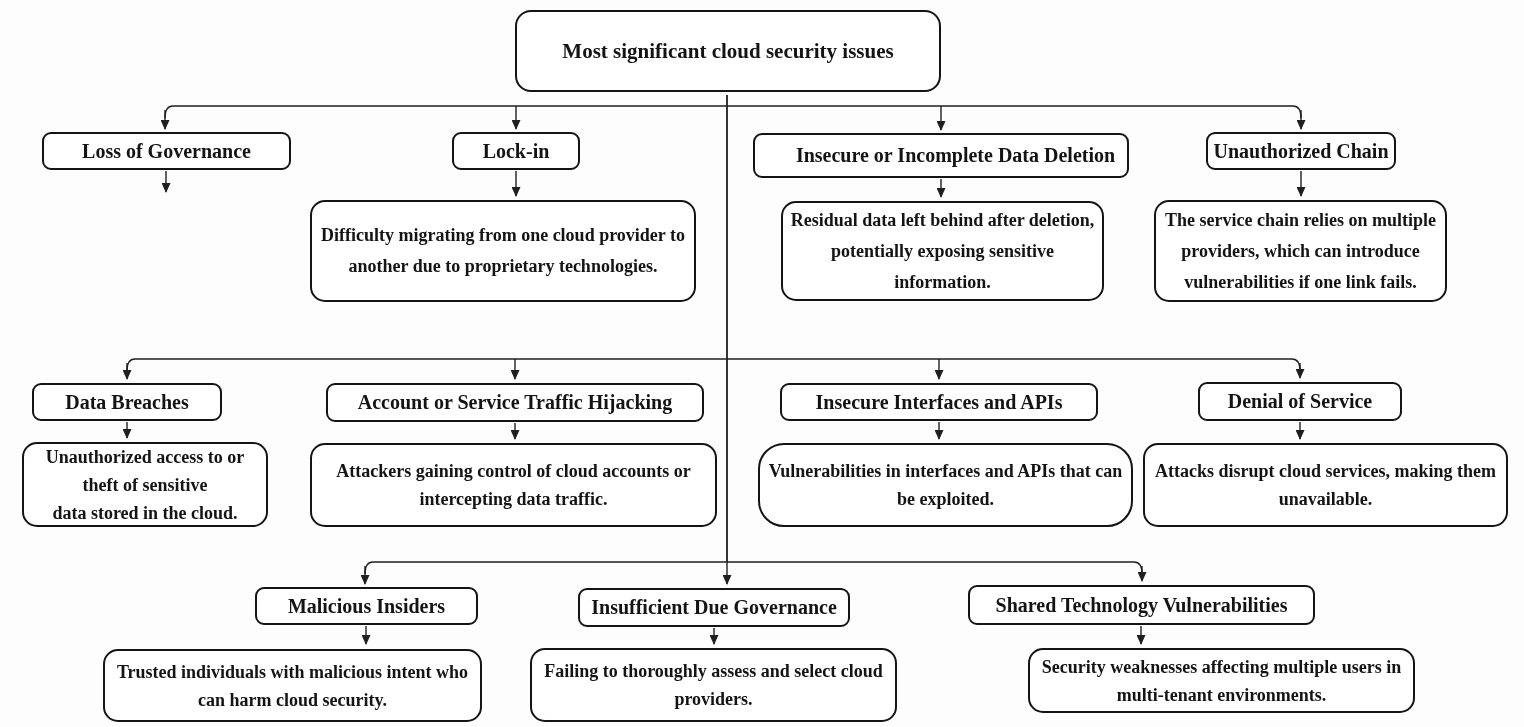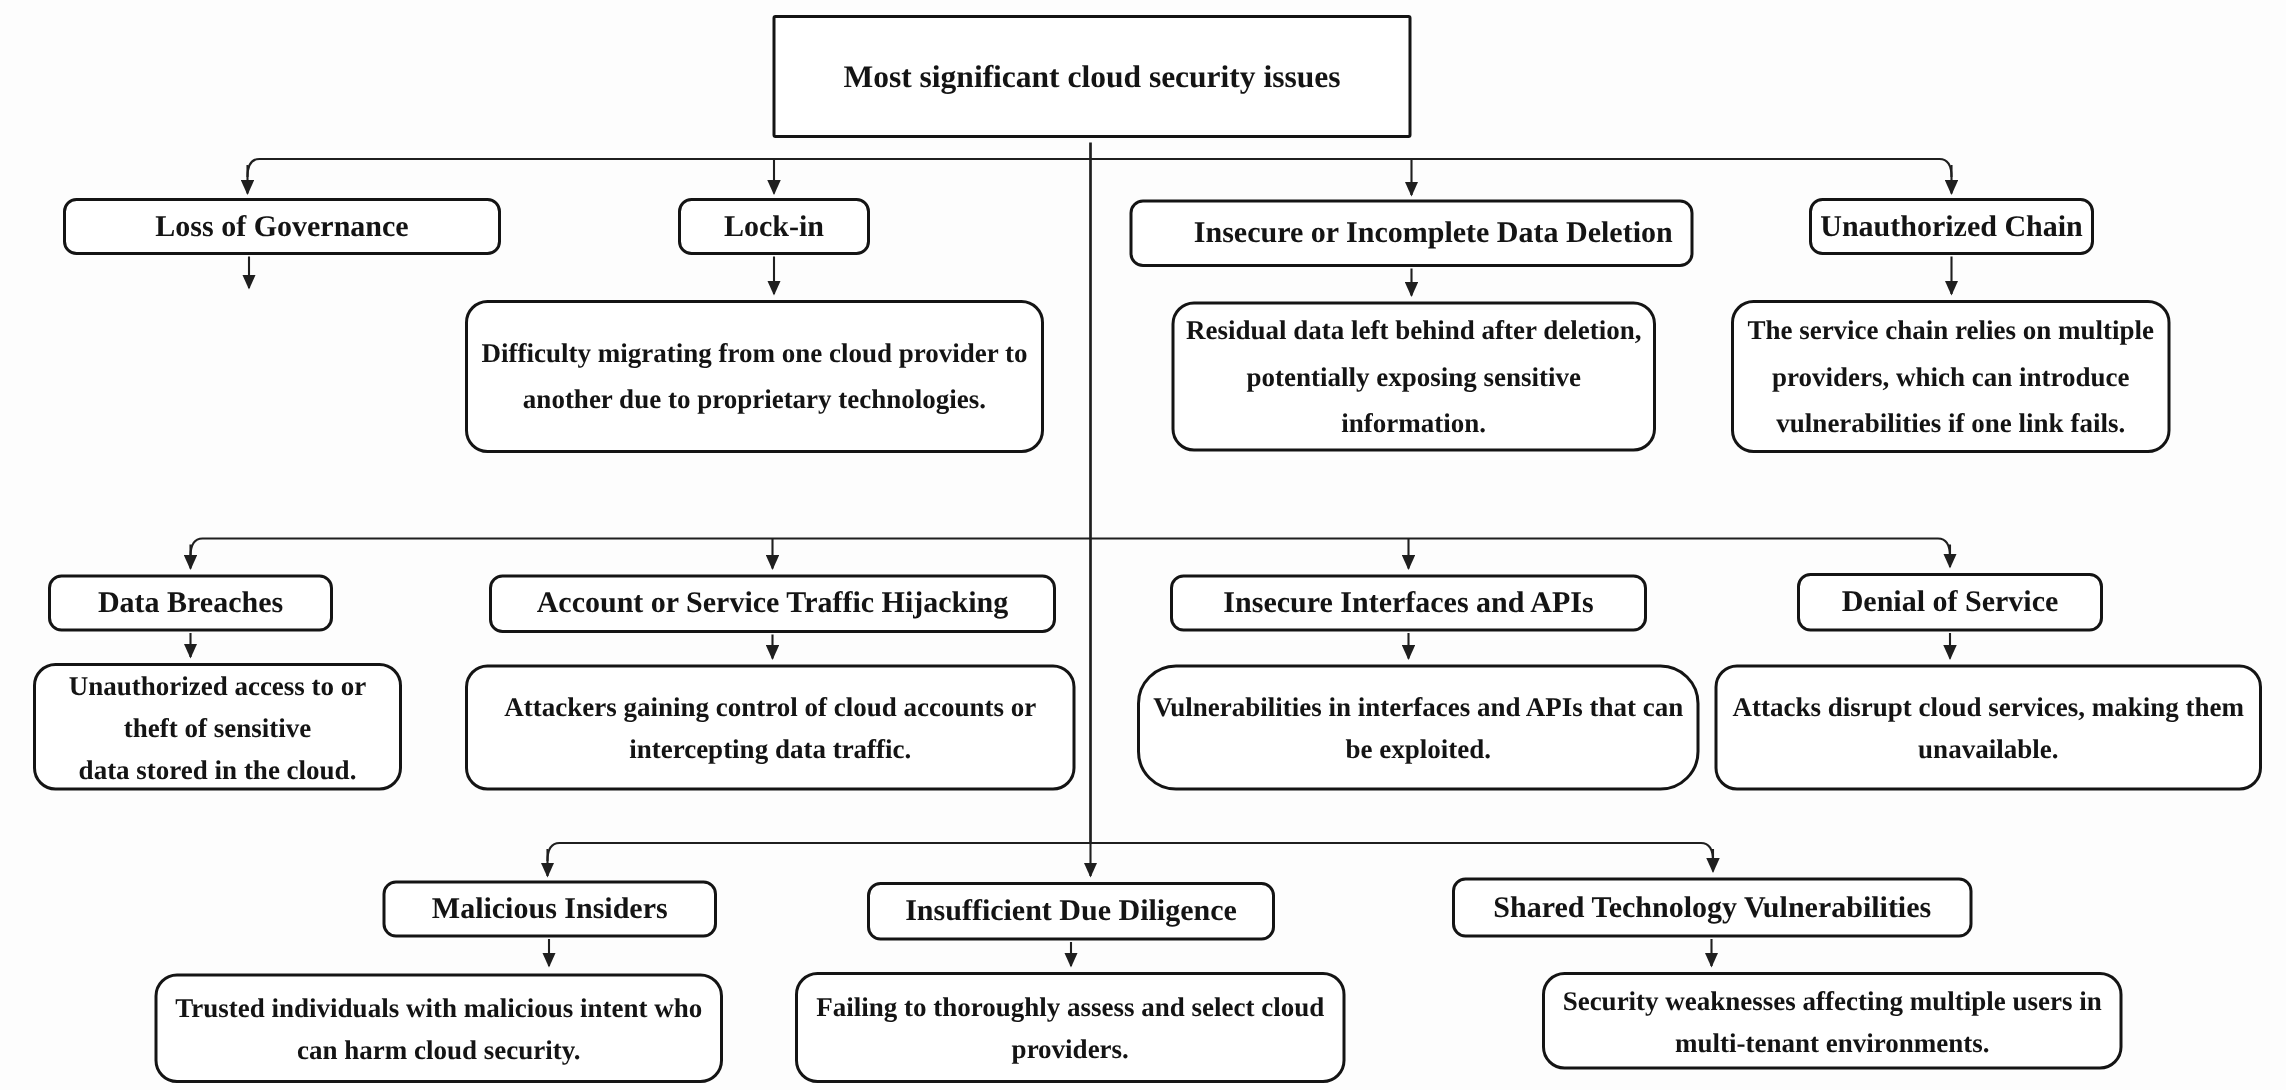--- a/index.html
+++ b/index.html
@@ -15,21 +15,21 @@
     position:absolute;
     box-sizing:border-box;
     display:flex;align-items:center;justify-content:center;
     text-align:center;
     font-weight:700;
     color:var(--text,#141414);
     background:#fff;
     border:2.5px solid var(--border,#141414);
   }
   .root{
-    border-radius:2px;
+    border-radius:16px;
     font-size:21px;
   }
   .t{
     border-radius:9px;
     font-size:20px;
     white-space:pre;
   }
   .d{
     border-radius:15px;
     font-size:18px;
@@ -83,21 +83,21 @@
     <path class="line" marker-end="url(#arw)" d="M939,422 V439"></path>
     <path class="line" marker-end="url(#arw)" d="M1300,422 V439"></path>
 
     <path class="line" marker-end="url(#arw)" d="M366,626 V644"></path>
     <path class="line" marker-end="url(#arw)" d="M714,628 V644"></path>
     <path class="line" marker-end="url(#arw)" d="M1141,626 V644"></path>
   </svg>
 
   <div class="box root" style="left:515px;top:10px;width:426px;height:82px;">Most significant cloud security issues</div>
 
-  <div class="box t" style="left:42px;top:132px;width:292px;height:38px;">Loss of Governance</div>
+  <div class="box t" style="left:42px;top:132px;width:249px;height:38px;">Loss of Governance</div>
 
   <div class="box t" style="left:452px;top:132px;width:128px;height:38px;">Lock-in</div>
   <div class="box d lh31" style="left:310px;top:200px;width:386px;height:102px;">Difficulty migrating from one cloud provider to
 another due to proprietary technologies.</div>
 
   <div class="box t" style="left:753px;top:133px;width:376px;height:45px;padding-left:29px;">Insecure or Incomplete Data Deletion</div>
   <div class="box d lh31" style="left:781px;top:201px;width:323px;height:100px;">Residual data left behind after deletion,
 potentially exposing sensitive
 information.</div>
 
@@ -120,21 +120,21 @@
 be exploited.</div>
 
   <div class="box t" style="left:1198px;top:382px;width:204px;height:39px;">Denial of Service</div>
   <div class="box d" style="left:1143px;top:443px;width:365px;height:84px;">Attacks disrupt cloud services, making them
 unavailable.</div>
 
   <div class="box t" style="left:255px;top:587px;width:223px;height:38px;">Malicious Insiders</div>
   <div class="box d" style="left:103px;top:649px;width:379px;height:73px;">Trusted individuals with malicious intent who
 can harm cloud security.</div>
 
-  <div class="box t" style="left:578px;top:588px;width:272px;height:39px;">Insufficient Due Diligence</div>
+  <div class="box t" style="left:578px;top:588px;width:272px;height:39px;">Insufficient Due Governance</div>
   <div class="box d" style="left:530px;top:648px;width:367px;height:74px;">Failing to thoroughly assess and select cloud
 providers.</div>
 
   <div class="box t" style="left:968px;top:585px;width:347px;height:40px;">Shared Technology Vulnerabilities</div>
   <div class="box d" style="left:1028px;top:648px;width:387px;height:65px;">Security weaknesses affecting multiple users in
 multi-tenant environments.</div>
 
 </div>
 
 </body></html>

